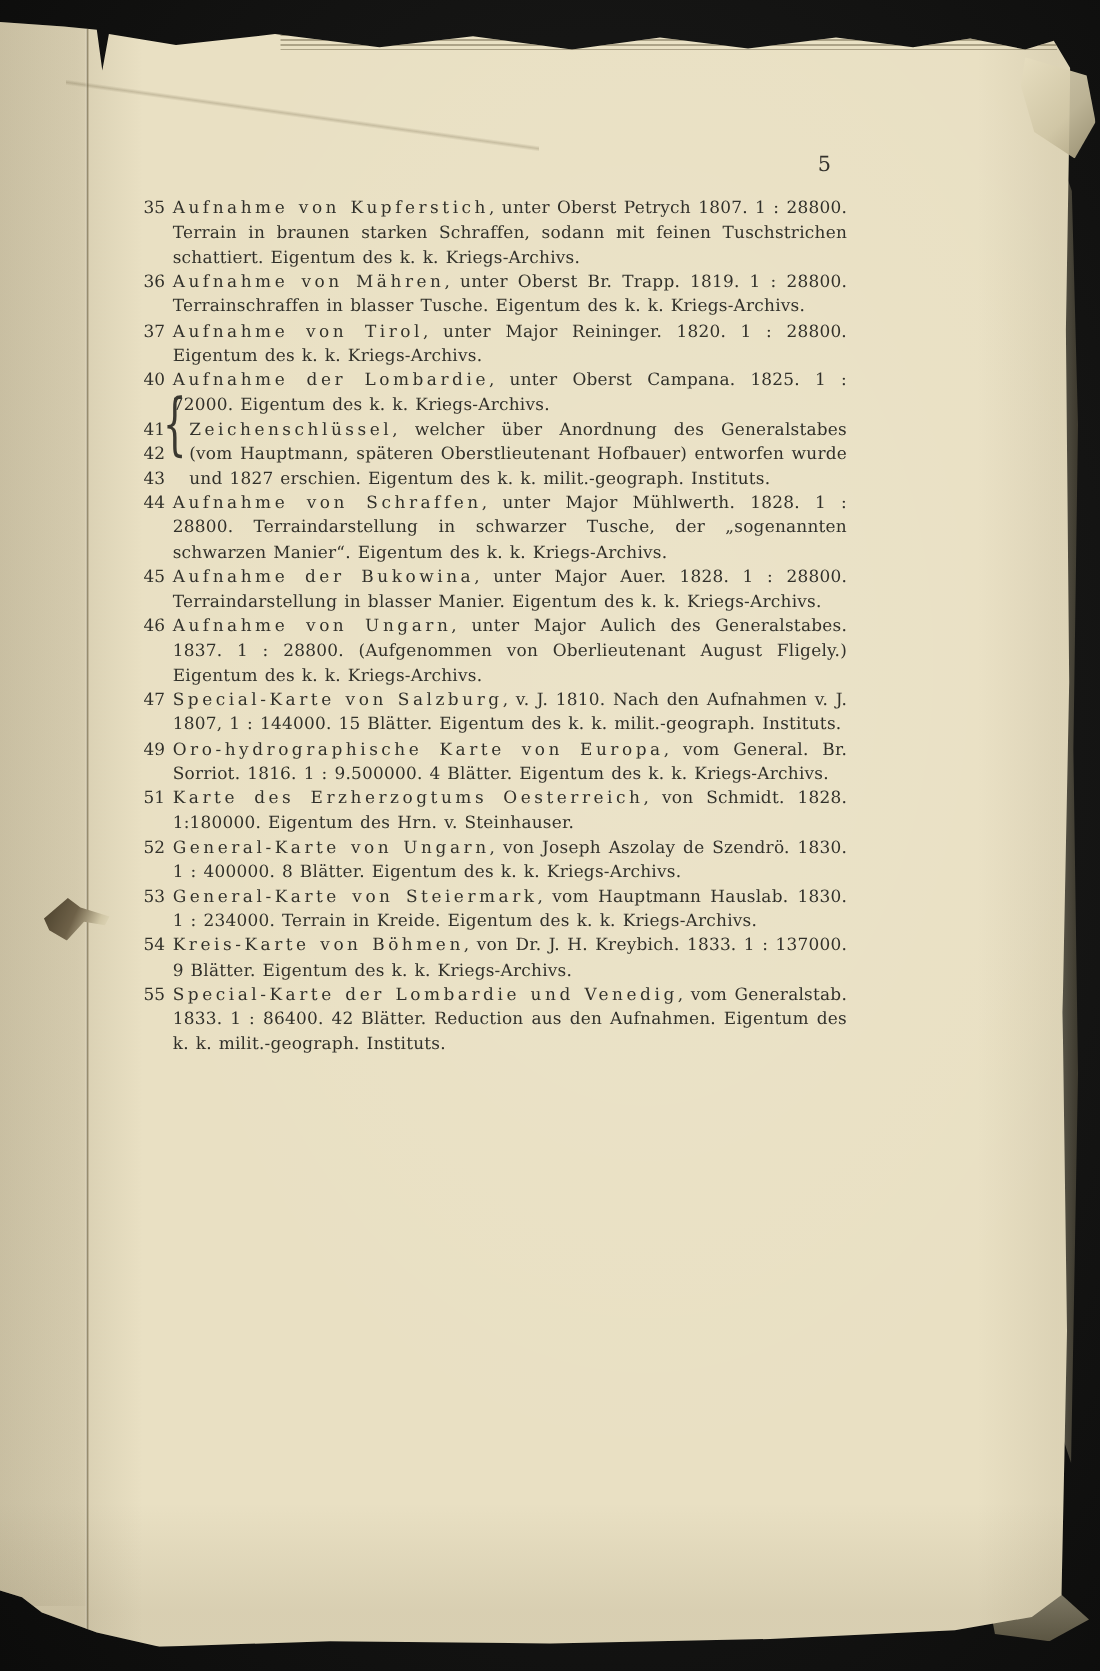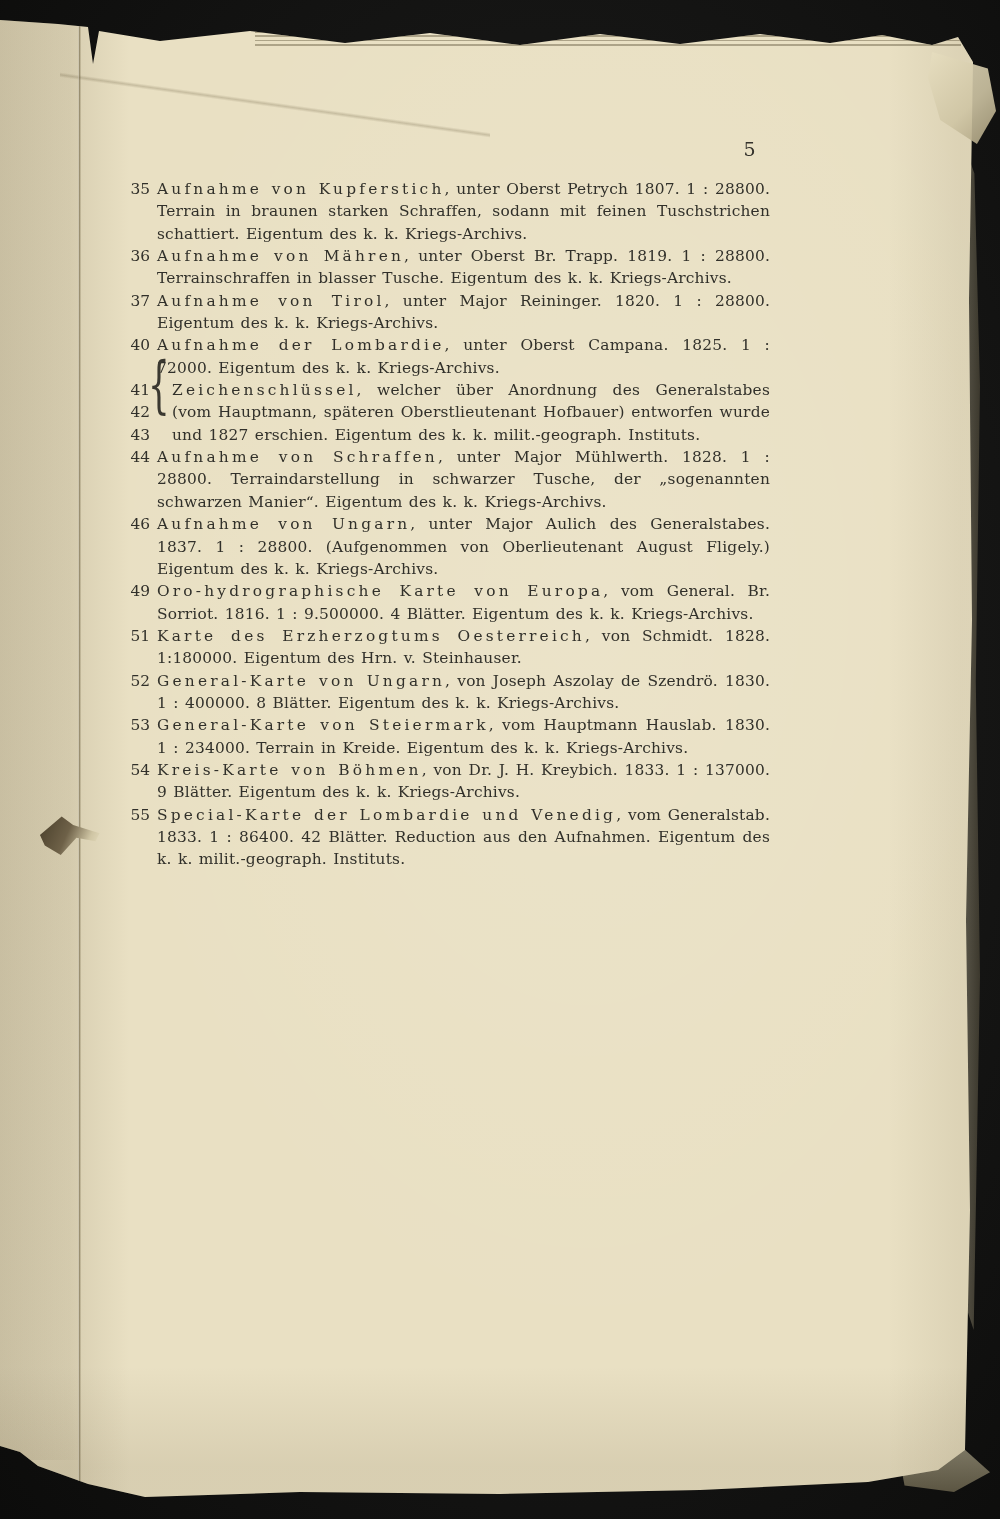--- a/index.html
+++ b/index.html
@@ -173,31 +173,49 @@
   <div class="entry">
     <div class="entry-nums">
             <div>44</div>
           </div>
 
     <div class="entry-text">
       <span class="entry-title">Aufnahme von Schraffen</span><span class="entry-rest">, unter Major Mühlwerth. 1828. 1 : 28800. Terraindarstellung in schwarzer Tusche, der „sogenannten schwarzen Manier“. Eigentum des k. k. Kriegs-Archivs.</span>
     </div>
   </div>
 
+  <div class="entry">
+    <div class="entry-nums">
+            <div>45</div>
+          </div>
+
+    <div class="entry-text">
+      <span class="entry-title">Aufnahme der Bukowina</span><span class="entry-rest">, unter Major Auer. 1828. 1 : 28800. Terraindarstellung in blasser Manier. Eigentum des k. k. Kriegs-Archivs.</span>
+    </div>
+  </div>
 
   <div class="entry">
     <div class="entry-nums">
             <div>46</div>
           </div>
 
     <div class="entry-text">
       <span class="entry-title">Aufnahme von Ungarn</span><span class="entry-rest">, unter Major Aulich des Generalstabes. 1837. 1 : 28800. (Aufgenommen von Oberlieutenant August Fligely.) Eigentum des k. k. Kriegs-Archivs.</span>
     </div>
   </div>
 
+  <div class="entry">
+    <div class="entry-nums">
+            <div>47</div>
+          </div>
+
+    <div class="entry-text">
+      <span class="entry-title">Special-Karte von Salzburg</span><span class="entry-rest">, v. J. 1810. Nach den Aufnahmen v. J. 1807, 1 : 144000. 15 Blätter. Eigentum des k. k. milit.-geograph. Instituts.</span>
+    </div>
+  </div>
 
 
   <div class="entry">
     <div class="entry-nums">
             <div>49</div>
           </div>
 
     <div class="entry-text">
       <span class="entry-title">Oro-hydrographische Karte von Europa</span><span class="entry-rest">, vom General. Br. Sorriot. 1816. 1 : 9.500000. 4 Blätter. Eigentum des k. k. Kriegs-Archivs.</span>
     </div>

